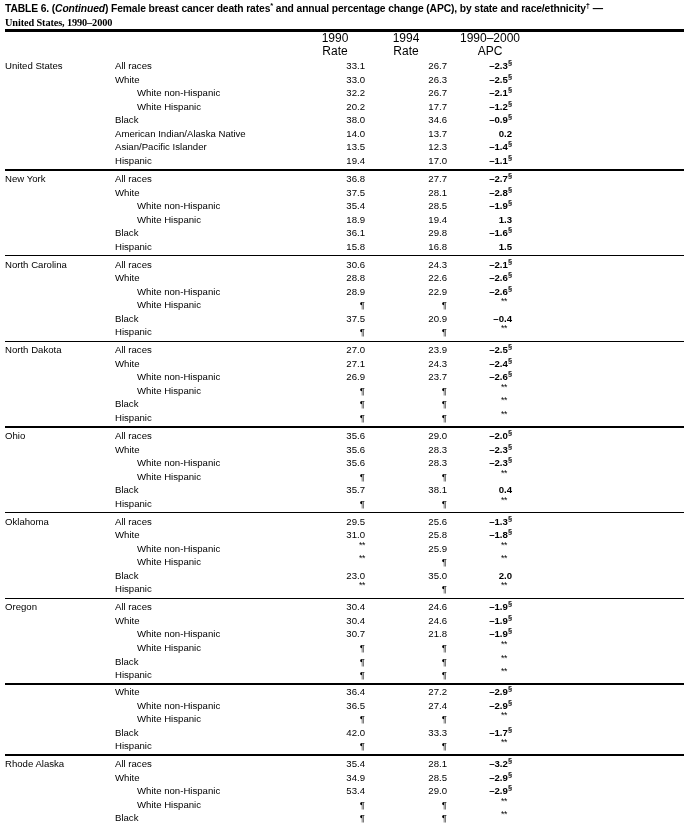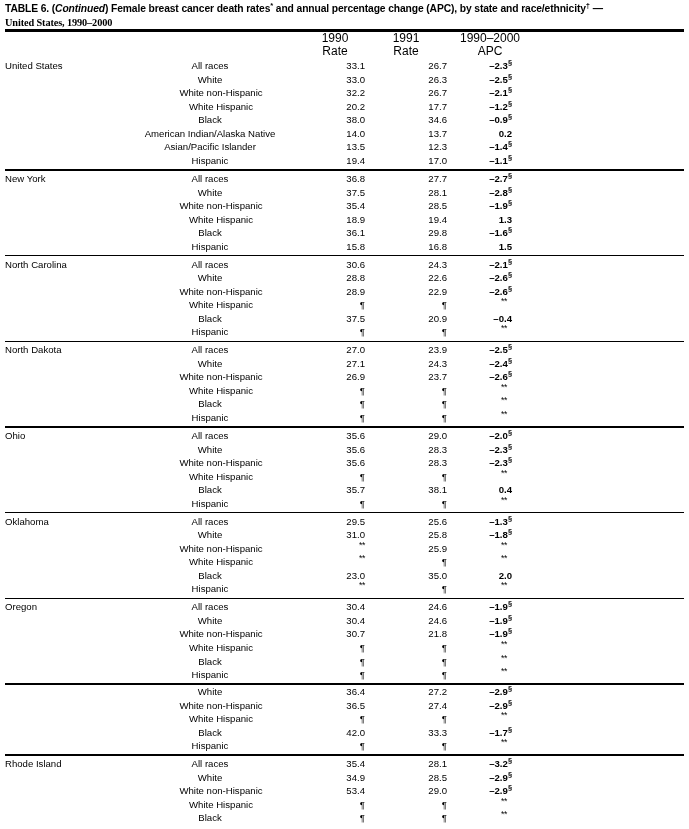--- a/index.html
+++ b/index.html
@@ -66,21 +66,21 @@
   col.c-r1990 { width: 60px; }
   col.c-r2000 { width: 82px; }
   col.c-apc   { width: 86px; }
   col.c-pad   { width: 151px; }
 
   td.state {
     text-align: left;
     padding-left: 0px;
   }
   td.race {
-    text-align: center;
+    text-align: left;
   }
   td.race.indent { padding-left: 22px; }
 
   td.num {
     text-align: right;
     padding-right: 16px;
   }
   td.num.apc { padding-right: 21px; font-weight: bold; }
 
   td.mark {
@@ -146,21 +146,21 @@
     </colgroup>
     <thead>
       <tr>
         <td></td>
         <td></td>
         <td class="hdr-cell">
           <div>1990</div>
           <div>Rate</div>
         </td>
         <td class="hdr-cell">
-          <div>1991</div>
+          <div>1994</div>
           <div>Rate</div>
         </td>
         <td class="hdr-cell">
           <div>1990–2000</div>
           <div>APC</div>
         </td>
         <td></td>
       </tr>
     </thead>
     <tbody id="table-body">
@@ -590,21 +590,21 @@
           <td class="mark"><span class="pilcrow">¶</span></td>
           <td class="mark apc"><span class="dblast">**</span></td>
           <td></td>
         </tr>
         <tr class="sep-row">
           <td colspan="6">
             <div class="sep-line"></div>
           </td>
         </tr>
         <tr class="grp-first">
-          <td class="state">Rhode Island</td>
+          <td class="state">Rhode Alaska</td>
           <td class="race">All races</td>
           <td class="num">35.4</td>
           <td class="num">28.1</td>
           <td class="num apc">–3.2<span class="sup">§</span></td>
           <td></td>
         </tr>
         <tr>
           <td class="state"></td>
           <td class="race">White</td>
           <td class="num">34.9</td>

